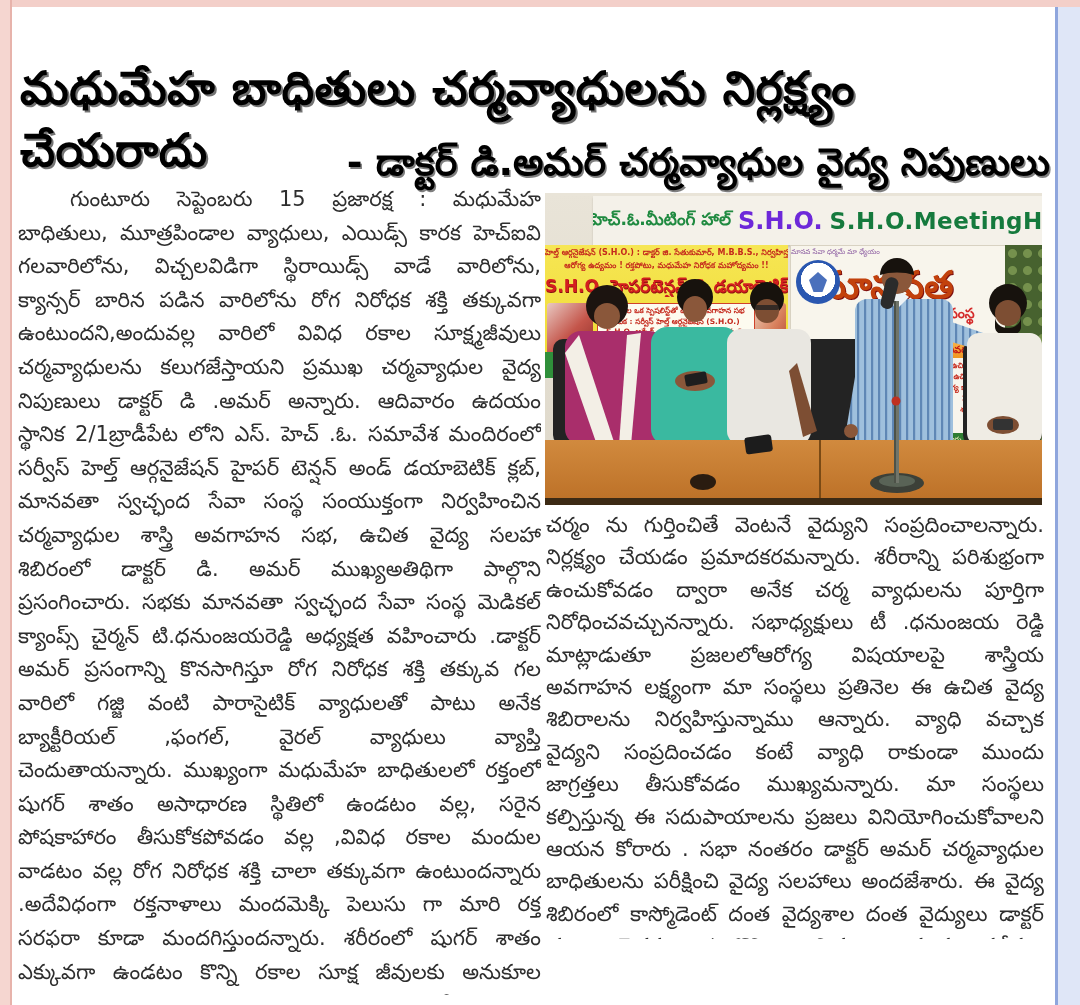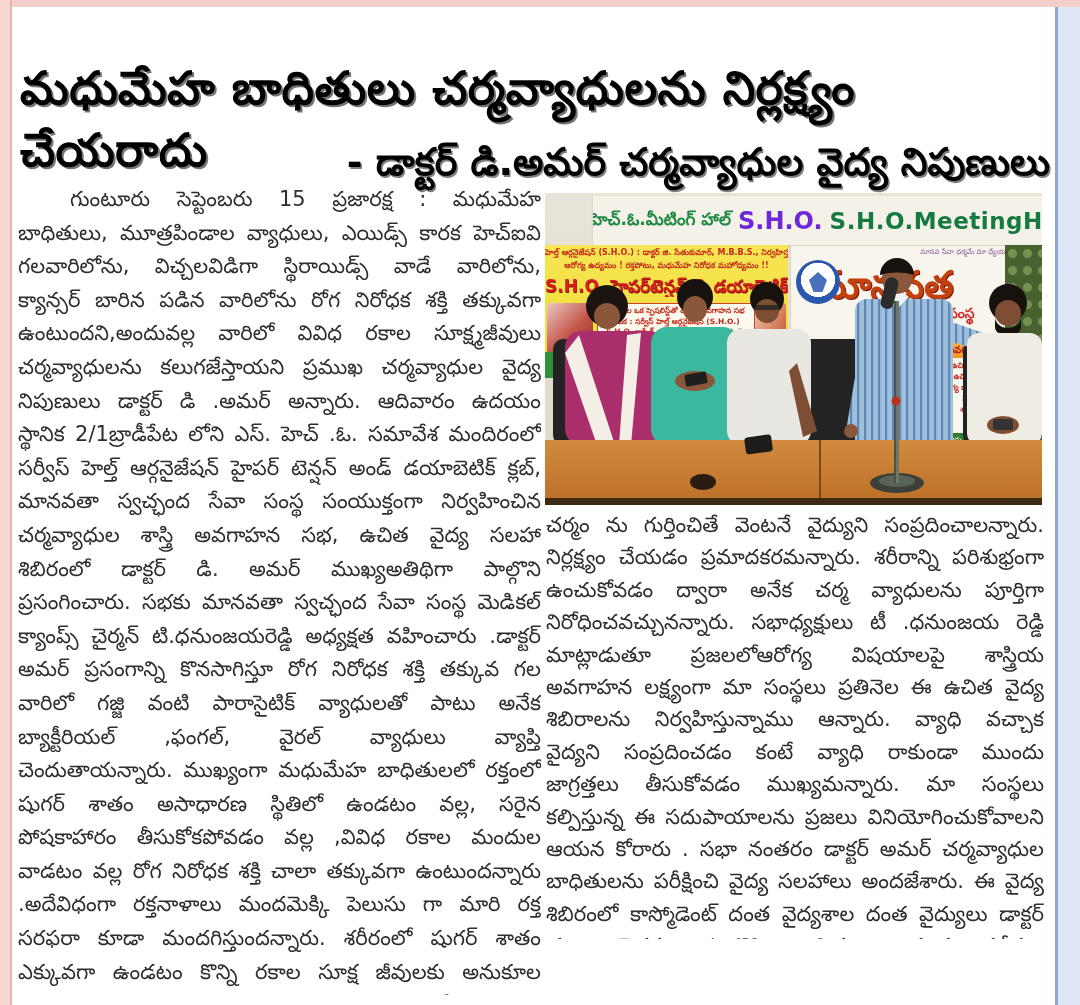--- a/index.html
+++ b/index.html
@@ -43,21 +43,21 @@
   .bl-box div{color:#c52a1d;font-size:7.5px;line-height:10.5px;text-align:center;white-space:nowrap;overflow:hidden;}
   .bl-img{position:absolute;left:2px;top:58px;width:46px;height:52px;border-radius:3px;
           background:linear-gradient(135deg,#e9c9c2,#c4554a 55%,#8e2f2a);}
   .bl-img2{position:absolute;right:2px;top:58px;width:40px;height:52px;border-radius:3px;
           background:linear-gradient(120deg,#efe0d0,#d8805c 60%,#b0402f);}
   .bl-green{position:absolute;left:0;bottom:0;width:100%;height:26px;background:#2f8f3a;overflow:hidden;}
   .bl-green div{color:#ffe23a;font-size:8.5px;line-height:12px;font-weight:bold;text-align:center;white-space:nowrap;overflow:hidden;}
   
   .banner-right{position:absolute;left:245px;top:52px;width:218px;height:200px;background:#f8f5ec;overflow:hidden;
                 border:1px solid #d8d2c2;}
-  .rb-topline{color:#8a5aa0;font-size:7px;text-align:right;margin-top:2px;white-space:nowrap;overflow:hidden;}
+  .rb-topline{color:#8a5aa0;font-size:7px;text-align:left;margin-top:2px;white-space:nowrap;overflow:hidden;}
   .rb-logo{position:absolute;left:5px;top:14px;width:44px;height:44px;border-radius:50%;
            background:radial-gradient(circle at 50% 45%,#ffffff 0 52%,#2a57b0 53%);}
   .rb-logo::after{content:"";position:absolute;left:13px;top:12px;width:18px;height:20px;
            background:#2a57b0;clip-path:polygon(50% 0,100% 40%,75% 100%,25% 100%,0 40%);opacity:.85;}
   .rb-title{color:#c2410c;font-size:38px;line-height:40px;font-weight:700;text-align:left;margin-top:8px;
             margin-left:28px;text-shadow:1px 1px 0 #7e0f0f;white-space:nowrap;overflow:hidden;}
   .rb-sub{color:#d42a2a;font-size:14px;font-weight:bold;text-align:center;margin-left:40px;white-space:nowrap;overflow:hidden;}
   .rb-city{color:#d42a2a;font-size:10px;font-weight:bold;text-align:center;margin-left:60px;}
   .rb-band{margin-top:3px;height:16px;background:linear-gradient(#f7b24a,#ef9722);
            color:#c31616;font-size:10px;line-height:16px;font-weight:bold;text-align:center;white-space:nowrap;overflow:hidden;}

